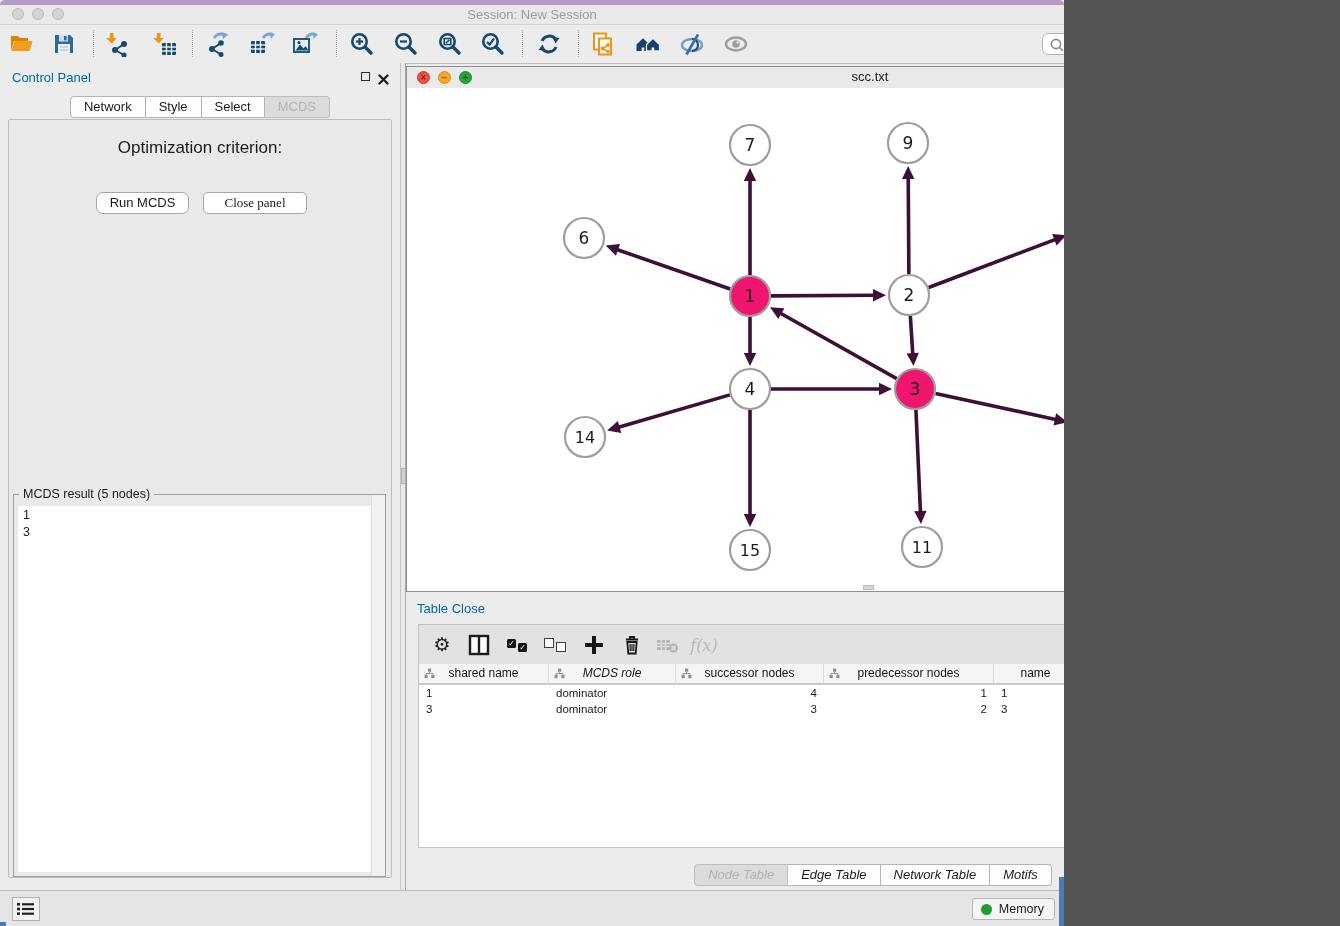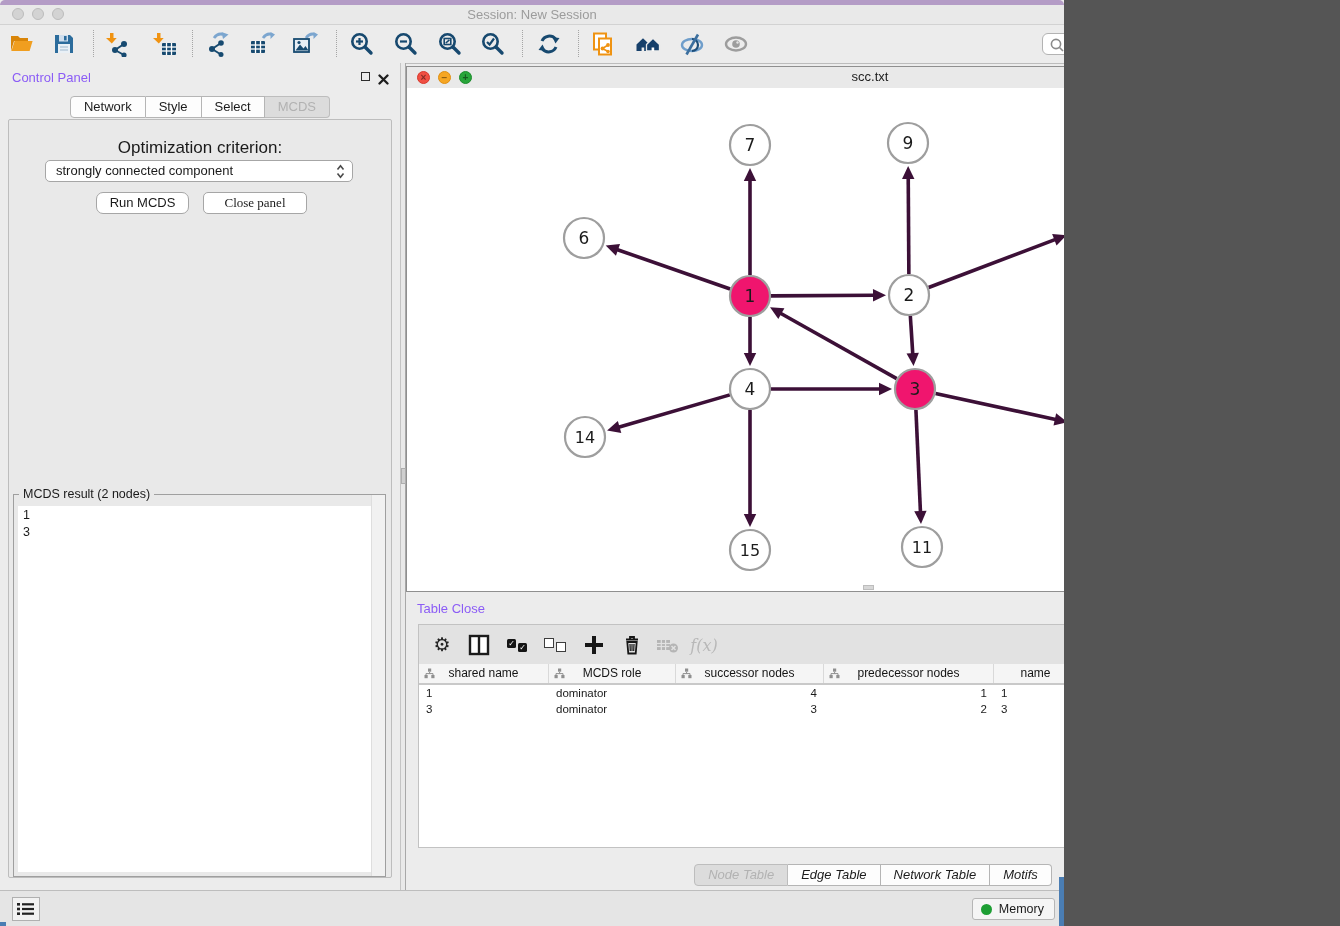--- a/index.html
+++ b/index.html
@@ -18,21 +18,21 @@
 
   
   .toolbar{position:absolute;top:25px;left:0;right:0;height:38px;background:#ececec;border-bottom:1px solid #bcbcbc;}
   .tb-icon{position:absolute;top:3px;width:34px;height:32px;display:flex;align-items:center;justify-content:center;}
   .tb-sep{position:absolute;top:5px;height:27px;width:0;border-left:1px dotted #a5a5a5;}
   .searchbox{position:absolute;left:1042px;top:8px;width:286px;height:22px;background:#fff;border:1px solid #b3b3b3;border-radius:6px;box-sizing:border-box;}
   .searchbox svg{position:absolute;left:6px;top:3px;}
   .searchbox input{position:absolute;left:24px;top:1px;right:4px;height:18px;border:none;outline:none;font-size:12px;background:transparent;width:250px;}
 
   
-  .panel-title{font-size:13px;color:#8b5cf6;}
+  .panel-title{font-size:13px;color:#0369a1;}
   .float-ico{display:inline-block;width:9px;height:9px;border:1.6px solid #2d2d2d;box-sizing:border-box;}
   .tab{display:inline-block;height:20px;line-height:20px;padding:0 13px;font-size:13px;background:#fdfdfd;
        border:1px solid #b5b5b5;border-left:none;color:#1c1c1c;cursor:default;vertical-align:top;}
   .tab:first-child{border-left:1px solid #b5b5b5;border-radius:4px 0 0 4px;}
   .tab:last-child{border-radius:0 4px 4px 0;}
   .tab.active{background:#dcdcdc;color:#b2b2b2;border-color:#bdbdbd;}
 
   
   .control-panel{position:absolute;top:63px;left:0;width:400px;bottom:36px;background:#ececec;}
   .cp-header{position:absolute;top:7px;left:12px;}
@@ -281,32 +281,24 @@
   <div class="control-panel">
     <span class="cp-header panel-title">Control Panel</span>
     <span class="cp-float float-ico"></span>
     <span class="cp-close">
       <svg width="11" height="11">
           <path d="M1.5 1.5 L9.5 9.5 M9.5 1.5 L1.5 9.5" stroke="#1d1d1d" stroke-width="2.3" stroke-linecap="round"></path>
         </svg></span>
     <div class="cp-tabs" id="cp-tabs"><span class="tab">Network</span><span class="tab">Style</span><span class="tab">Select</span><span class="tab active">MCDS</span></div>
     <div class="cp-body">
       <div class="opt-label">Optimization criterion:</div>
-      <div class="dropdown">
-        <span>strongly connected component</span>
-        <span class="dd-arrows">
-          <svg width="9" height="15">
-              <path d="M1.5 5.5 L4.5 1.8 L7.5 5.5" fill="none" stroke="#4a4a4a" stroke-width="1.6"></path>
-              <path d="M1.5 9.5 L4.5 13.2 L7.5 9.5" fill="none" stroke="#4a4a4a" stroke-width="1.6"></path>
-            </svg></span>
-      </div>
       <div class="btn btn-run">Run MCDS</div>
       <div class="btn btn-close">Close panel</div>
       <div class="result-group">
-        <span class="result-legend">MCDS result (2 nodes)</span>
+        <span class="result-legend">MCDS result (5 nodes)</span>
         <div class="result-area" id="result-area">1
 3</div>
         <div class="result-scroll"></div>
       </div>
     </div>
   </div>
 
   <div class="splitter">
     <span class="splitter-grip"></span>
   </div>
@@ -438,21 +430,21 @@
       <div class="tp-table">
         <div class="thead" id="table-head">
             <div class="th" style="width: 130px;"><svg width="11" height="11" viewBox="0 0 11 11">
                 <g fill="#8f8f8f">
                   <rect x="4" y="0.5" width="3.2" height="3.2"></rect>
                   <rect x="0.5" y="7" width="3.2" height="3.2"></rect>
                   <rect x="7.3" y="7" width="3.2" height="3.2"></rect>
                 </g>
                 <path d="M5.6 4 v1.6 M2 7 V5.6 h7 V7" fill="none" stroke="#8f8f8f"></path>
               </svg><span>shared name</span></div>
-            <div class="th" style="width: 127px;"><svg width="11" height="11" viewBox="0 0 11 11">
+            <div class="th" style="width: 127px; font-style: italic;"><svg width="11" height="11" viewBox="0 0 11 11">
                 <g fill="#8f8f8f">
                   <rect x="4" y="0.5" width="3.2" height="3.2"></rect>
                   <rect x="0.5" y="7" width="3.2" height="3.2"></rect>
                   <rect x="7.3" y="7" width="3.2" height="3.2"></rect>
                 </g>
                 <path d="M5.6 4 v1.6 M2 7 V5.6 h7 V7" fill="none" stroke="#8f8f8f"></path>
               </svg><span>MCDS role</span></div>
             <div class="th" style="width: 148px;"><svg width="11" height="11" viewBox="0 0 11 11">
                 <g fill="#8f8f8f">
                   <rect x="4" y="0.5" width="3.2" height="3.2"></rect>

